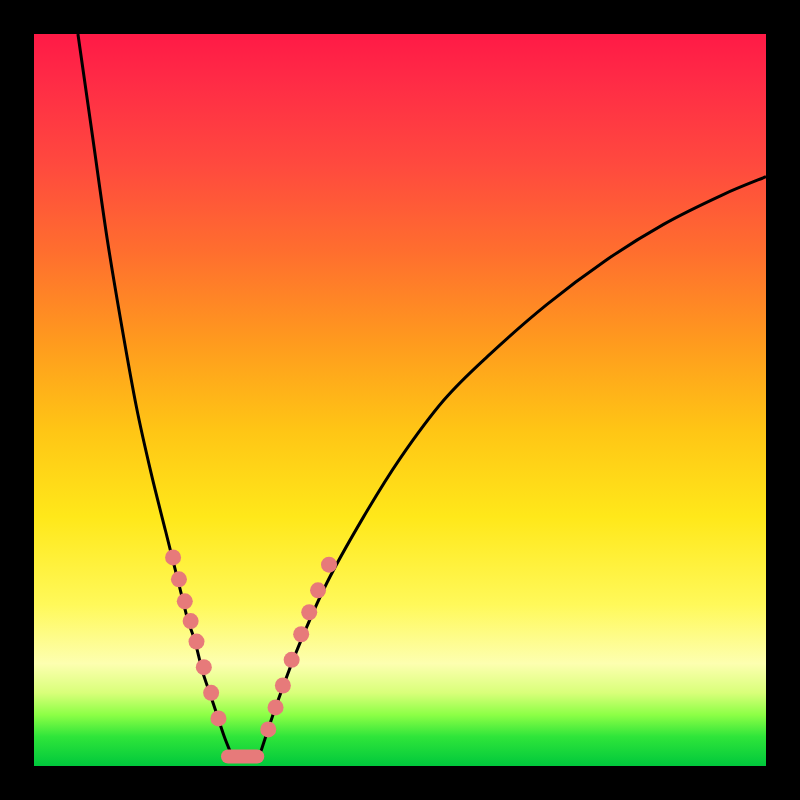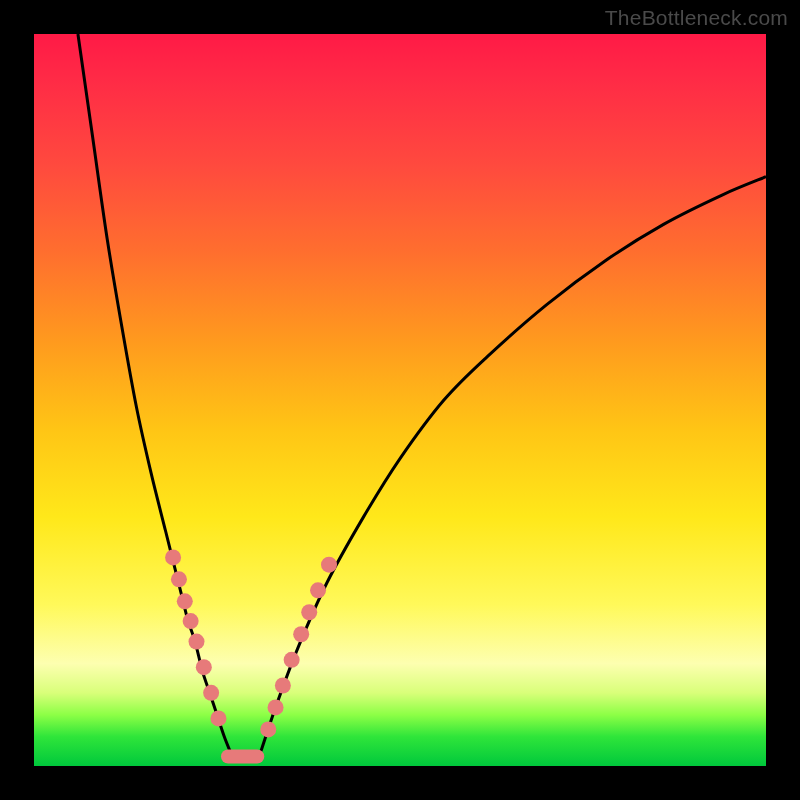--- a/index.html
+++ b/index.html
@@ -104,14 +104,13 @@
           <circle class="dot" cx="267.18" cy="600.24" r="8"></circle>
           <circle class="dot" cx="275.23" cy="578.28" r="8"></circle>
           <circle class="dot" cx="284.02" cy="556.32" r="8"></circle>
           <circle class="dot" cx="295.00" cy="530.70" r="8"></circle>
         </g>
       <g>
         <line class="notch-pill" id="notch" x1="193.98" x2="223.26" y1="722.48" y2="722.48"></line>
       </g>
     </svg>
   </div>
-  <div class="attribution">TheBottleneck.com</div>
 </div>
 
 </body></html>

